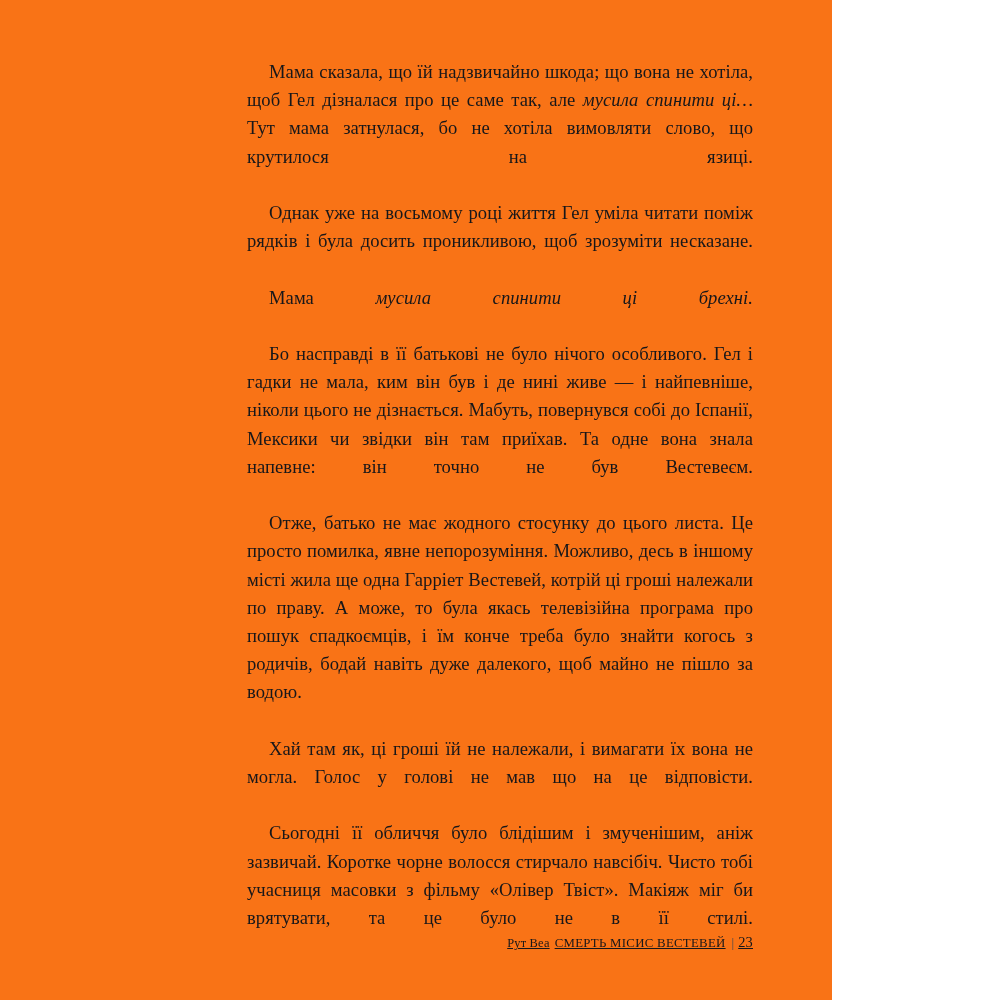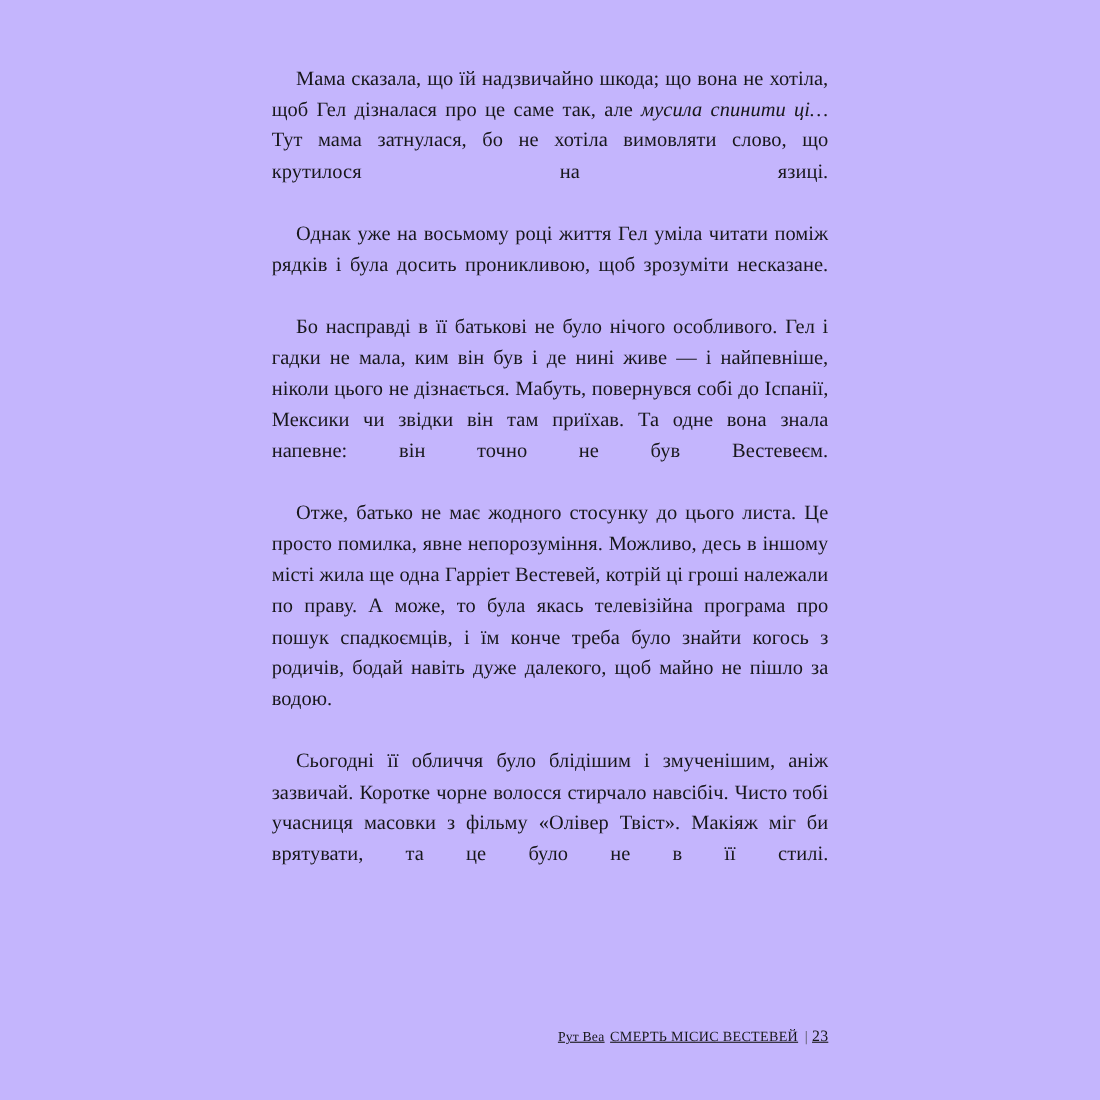--- a/index.html
+++ b/index.html
@@ -11,23 +11,23 @@
   body {
     width: 1000px;
     height: 1000px;
     overflow: hidden;
     font-family: "Liberation Serif", "DejaVu Serif", serif;
     color: #17171a;
   }
 
   .page {
     position: relative;
-    width: 1000px;
+    width: 832px;
     height: 1000px;
-    background: #c4b5fd;
+    background: #f97316;
   }
 
   
   .text-column {
     position: absolute;
     left: 247px;
     top: 58px;
     width: 506px;
   }
 
@@ -89,22 +89,24 @@
   }
 </style>
 </head>
 <body>
 
 <div class="page">
 
   <div class="text-column">
     <p class="para"><span>Мама сказала, що їй надзвичайно шкода; що вона не хотіла, щоб Гел дізналася про це саме так, але </span><em>мусила спинити ці…</em><span> Тут мама затнулася, бо не хотіла вимовляти слово, що крутилося на язиці.</span></p>
     <p class="para"><span>Однак уже на восьмому році життя Гел уміла читати поміж рядків і була досить проникливою, щоб зрозуміти несказане.</span></p>
+    <p class="para"><span>Мама </span><em>мусила спинити ці брехні.</em></p>
     <p class="para"><span>Бо насправді в її батькові не було нічого особливого. Гел і гадки не мала, ким він був і де нині живе — і найпевніше, ніколи цього не дізнається. Мабуть, повернувся собі до Іспанії, Мексики чи звідки він там приїхав. Та одне вона знала напевне: він точно не був Вестевеєм.</span></p>
     <p class="para"><span>Отже, батько не має жодного стосунку до цього листа. Це просто помилка, явне непорозуміння. Можливо, десь в іншому місті жила ще одна Гарріет Вестевей, котрій ці гроші належали по праву. А може, то була якась телевізійна програма про пошук спадкоємців, і їм конче треба було знайти когось з родичів, бодай навіть дуже далекого, щоб майно не пішло за водою.</span></p>
+    <p class="para"><span>Хай там як, ці гроші їй не належали, і вимагати їх вона не могла. Голос у голові не мав що на це відповісти.</span></p>
     <p class="para"><span>Сьогодні її обличчя було блідішим і змученішим, аніж зазвичай. Коротке чорне волосся стирчало навсібіч. Чисто тобі учасниця масовки з фільму «Олівер Твіст». Макіяж міг би врятувати, та це було не в її стилі.</span></p>
 
   </div>
 
   <div class="footer">
     <span class="footer-author">Рут Веа</span><span class="footer-title">СМЕРТЬ МІСИС ВЕСТЕВЕЙ</span><span class="footer-sep">|</span><span class="footer-page">23</span>
   </div>
 
 </div>
 

